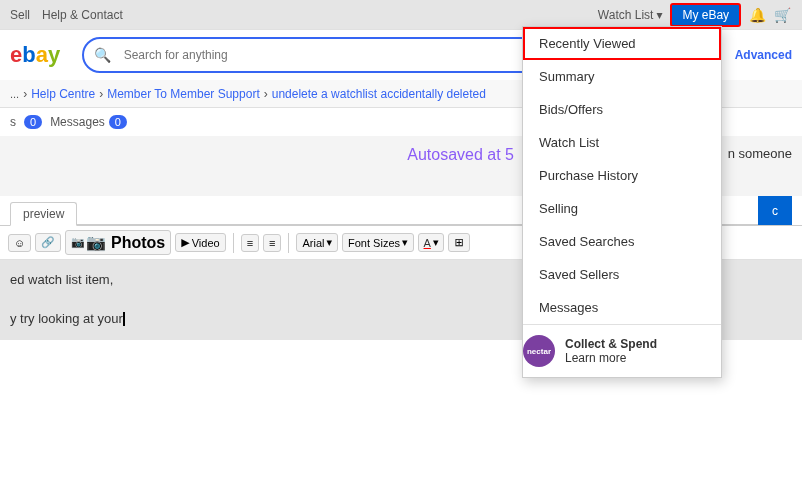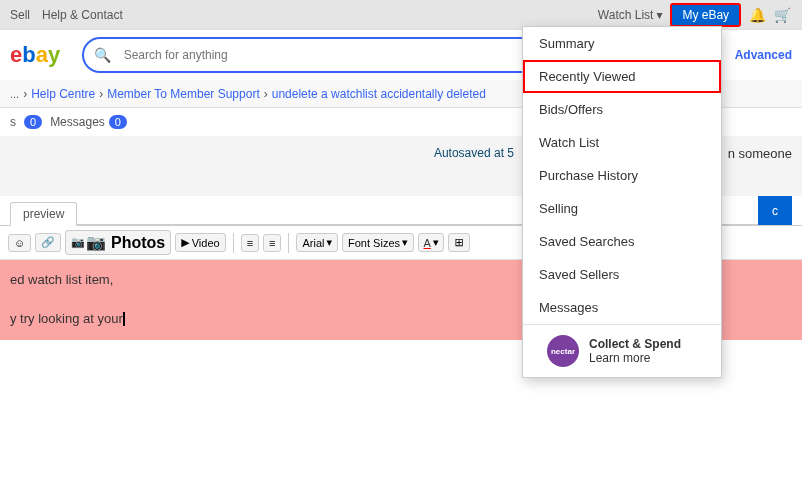--- a/index.html
+++ b/index.html
@@ -126,22 +126,22 @@
     .main-content {
       background: #f4f4f4;
       padding: 8px 10px;
       min-height: 60px;
       position: relative;
     }
     .autosave-text {
       position: absolute;
       right: 288px;
       top: 10px;
-      font-size: 12px;
-      color: #0c4a6e;
+      font-size: 16px;
+      color: #8b5cf6;
     }
     .someone-text {
       position: absolute;
       right: 10px;
       top: 10px;
       font-size: 13px;
       color: #333;
     }
     .select-box {
       position: absolute;
@@ -192,21 +192,21 @@
       border-radius: 3px;
       background: #f4f4f4;
       font-size: 11px;
       cursor: pointer;
       display: flex; align-items: center; gap: 2px;
     }
     .toolbar-sep { width: 1px; height: 20px; background: #ccc; margin: 0 3px; }
 
     
     .text-content {
-      background: #fca5a5;
+      background: #e5e5e5;
       padding: 10px;
       min-height: 80px;
       font-size: 13px;
       color: #333;
       line-height: 1.5;
     }
     .cursor { border-right: 2px solid #000; display: inline-block; height: 14px; vertical-align: text-bottom; }
 
     
     .dropdown-overlay {
@@ -231,21 +231,21 @@
       border: 2px solid red;
       color: #333;
       background: #fff;
       padding: 7px 14px;
     }
     .dropdown-divider { height: 1px; background: #e0e0e0; }
     .dropdown-nectar {
       display: flex;
       align-items: center;
       gap: 10px;
-      padding: 10px 24px;
+      padding: 10px 0;
       background: #fff;
     }
     .nectar-circle {
       width: 32px; height: 32px;
       background: #7b3fa0;
       border-radius: 50%;
       display: flex; align-items: center; justify-content: center;
       color: #fff; font-size: 9px; font-weight: bold; text-align: center;
     }
     .nectar-text { font-size: 12px; color: #333; }
@@ -358,22 +358,22 @@
 
 <div class="text-content">
   <div>ed watch list item,</div>
   <br>
   <div>
     <span>y try looking at your</span><span class="cursor"></span>
   </div>
 </div>
 
 <div class="dropdown-overlay">
+  <div class="dropdown-item highlighted">Recently Viewed</div>
   <div class="dropdown-item">Summary</div>
-  <div class="dropdown-item highlighted">Recently Viewed</div>
   <div class="dropdown-item">Bids/Offers</div>
   <div class="dropdown-item">Watch List</div>
   <div class="dropdown-item">Purchase History</div>
   <div class="dropdown-item">Selling</div>
   <div class="dropdown-item">Saved Searches</div>
   <div class="dropdown-item">Saved Sellers</div>
   <div class="dropdown-item">Messages</div>
   <div class="dropdown-divider"></div>
   <div class="dropdown-nectar">
     <div class="nectar-circle">

